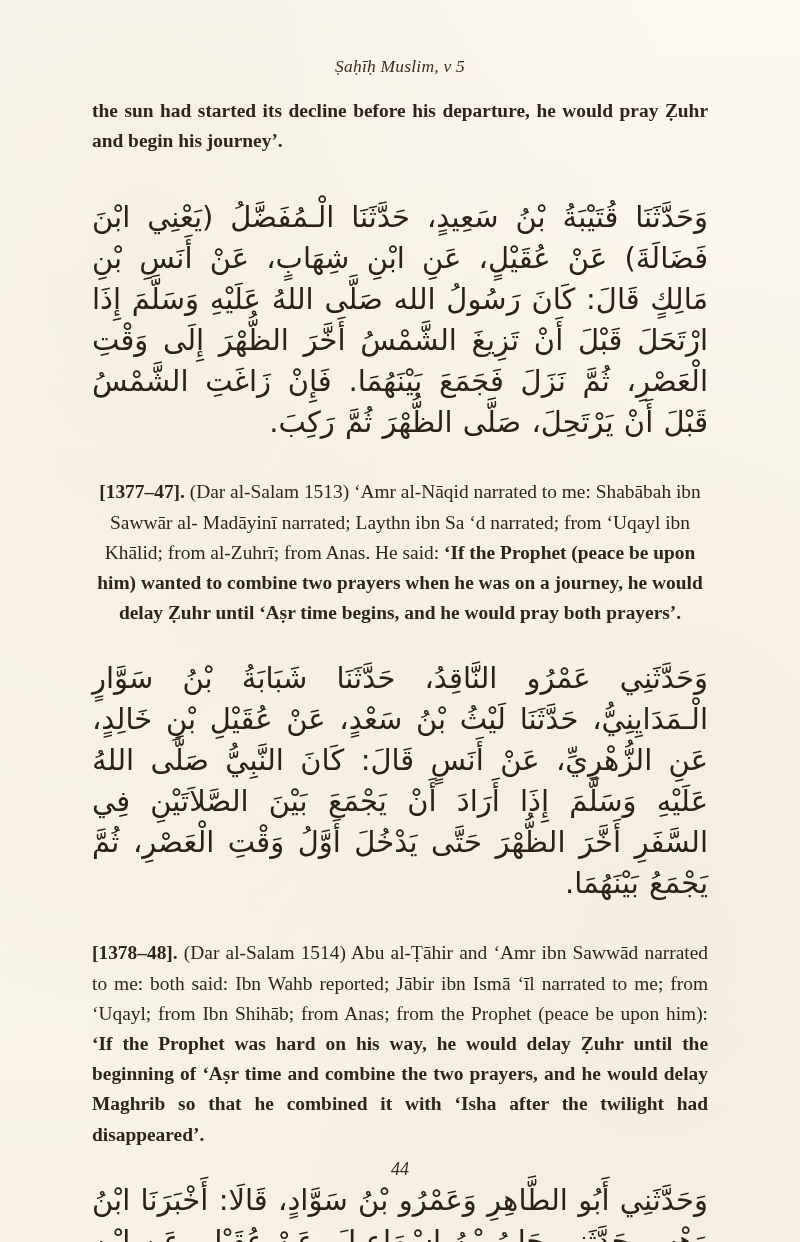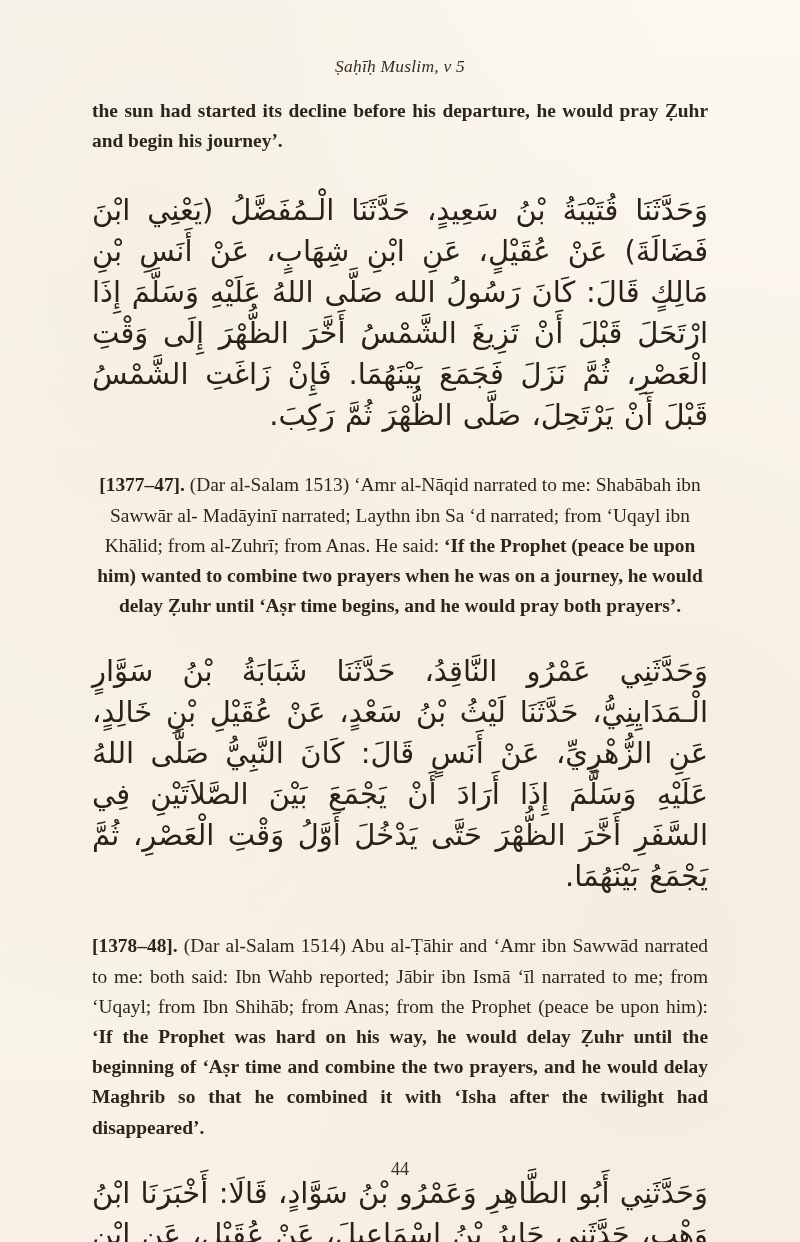--- a/index.html
+++ b/index.html
@@ -65,21 +65,21 @@
     -webkit-hyphens: none;
     hyphens: none;
   }
   .en.ragged {
     text-align: center;
   }
   .en b, .bold {
     font-weight: bold;
   }
   .en-lead {
-    margin-bottom: 0;
+    margin-bottom: 7px;
   }
   .ar {
     direction: rtl;
     text-align: justify;
     font-size: 29px;
     line-height: 41px;
     font-family: "DejaVu Sans", "Liberation Sans", sans-serif;
     color: #2b2119;
     letter-spacing: 0;
     word-spacing: 1px;
@@ -87,20 +87,21 @@
   .sp-lg { height: 34px; }
   .sp-md { height: 30px; }
   .folio {
     position: absolute;
     bottom: 62px;
     left: 0;
     right: 0;
     text-align: center;
     font-size: 18px;
     color: #3a2e24;
+    font-style: italic;
   }
 </style>
 </head>
 <body>
 
 <div class="page">
 
   <svg class="grain" xmlns="http://www.w3.org/2000/svg">
     <filter id="pgrain">
       <feTurbulence type="fractalNoise" baseFrequency="0.85" numOctaves="3" stitchTiles="stitch"></feTurbulence>

